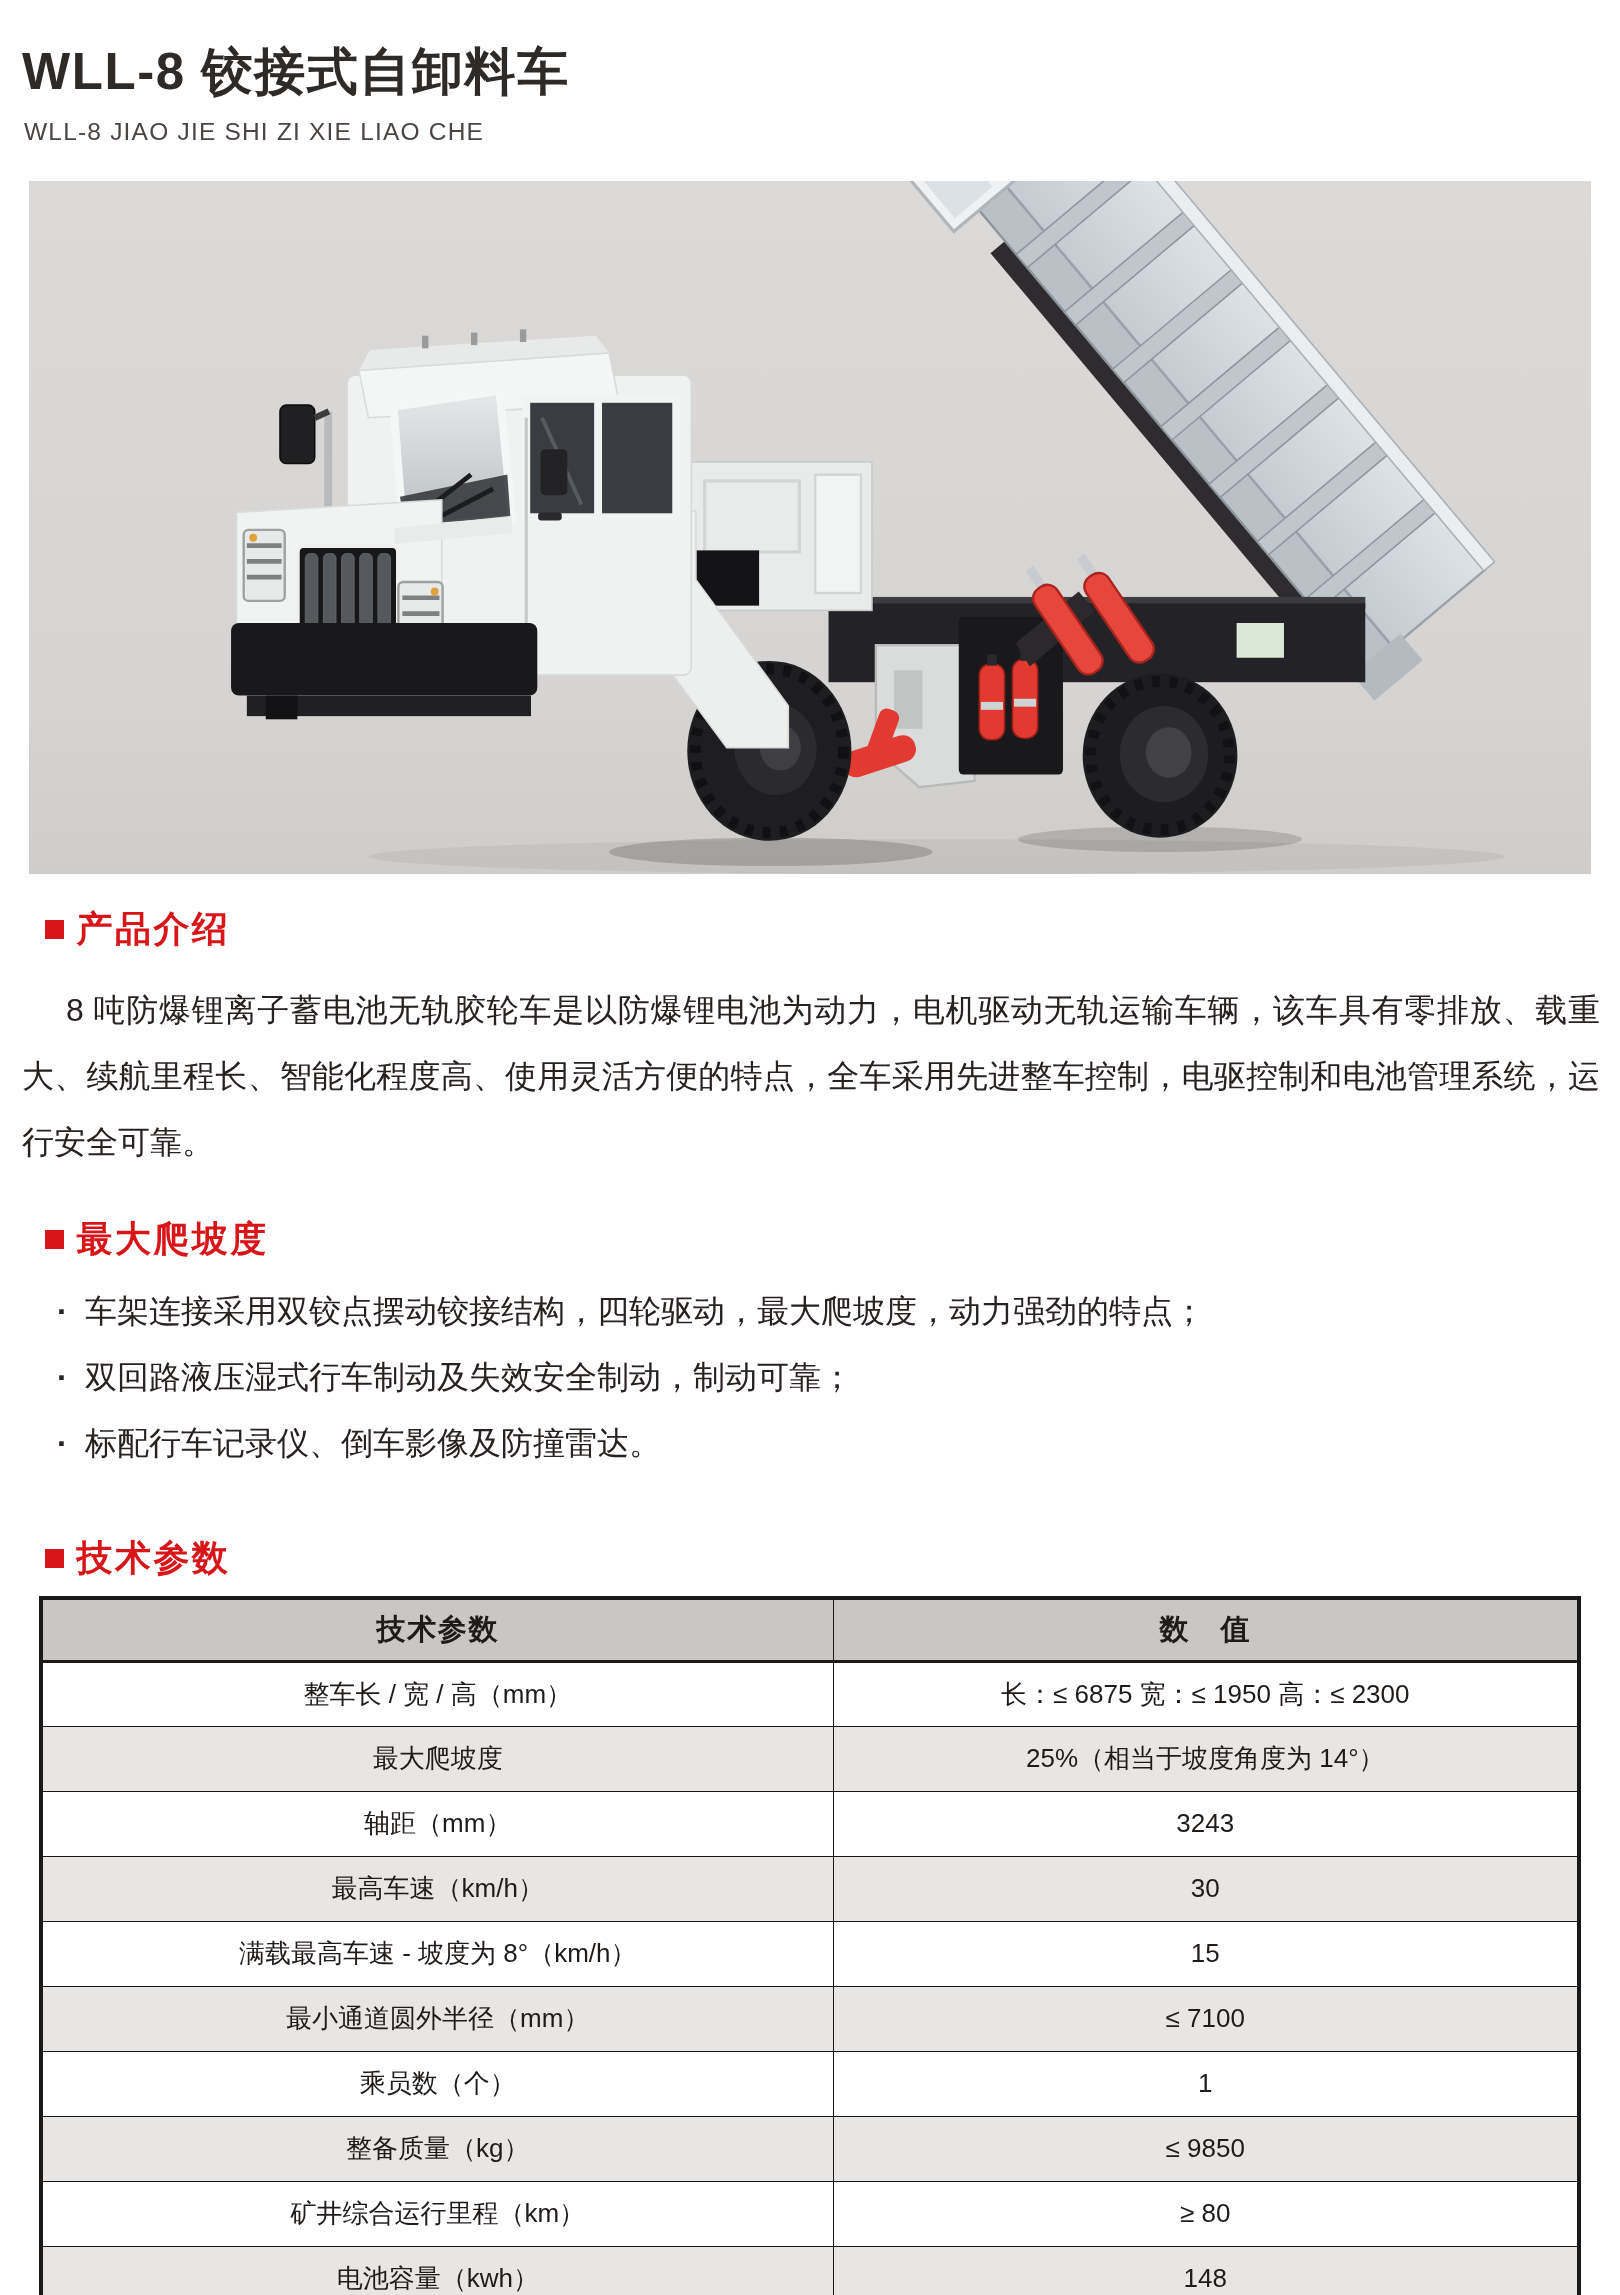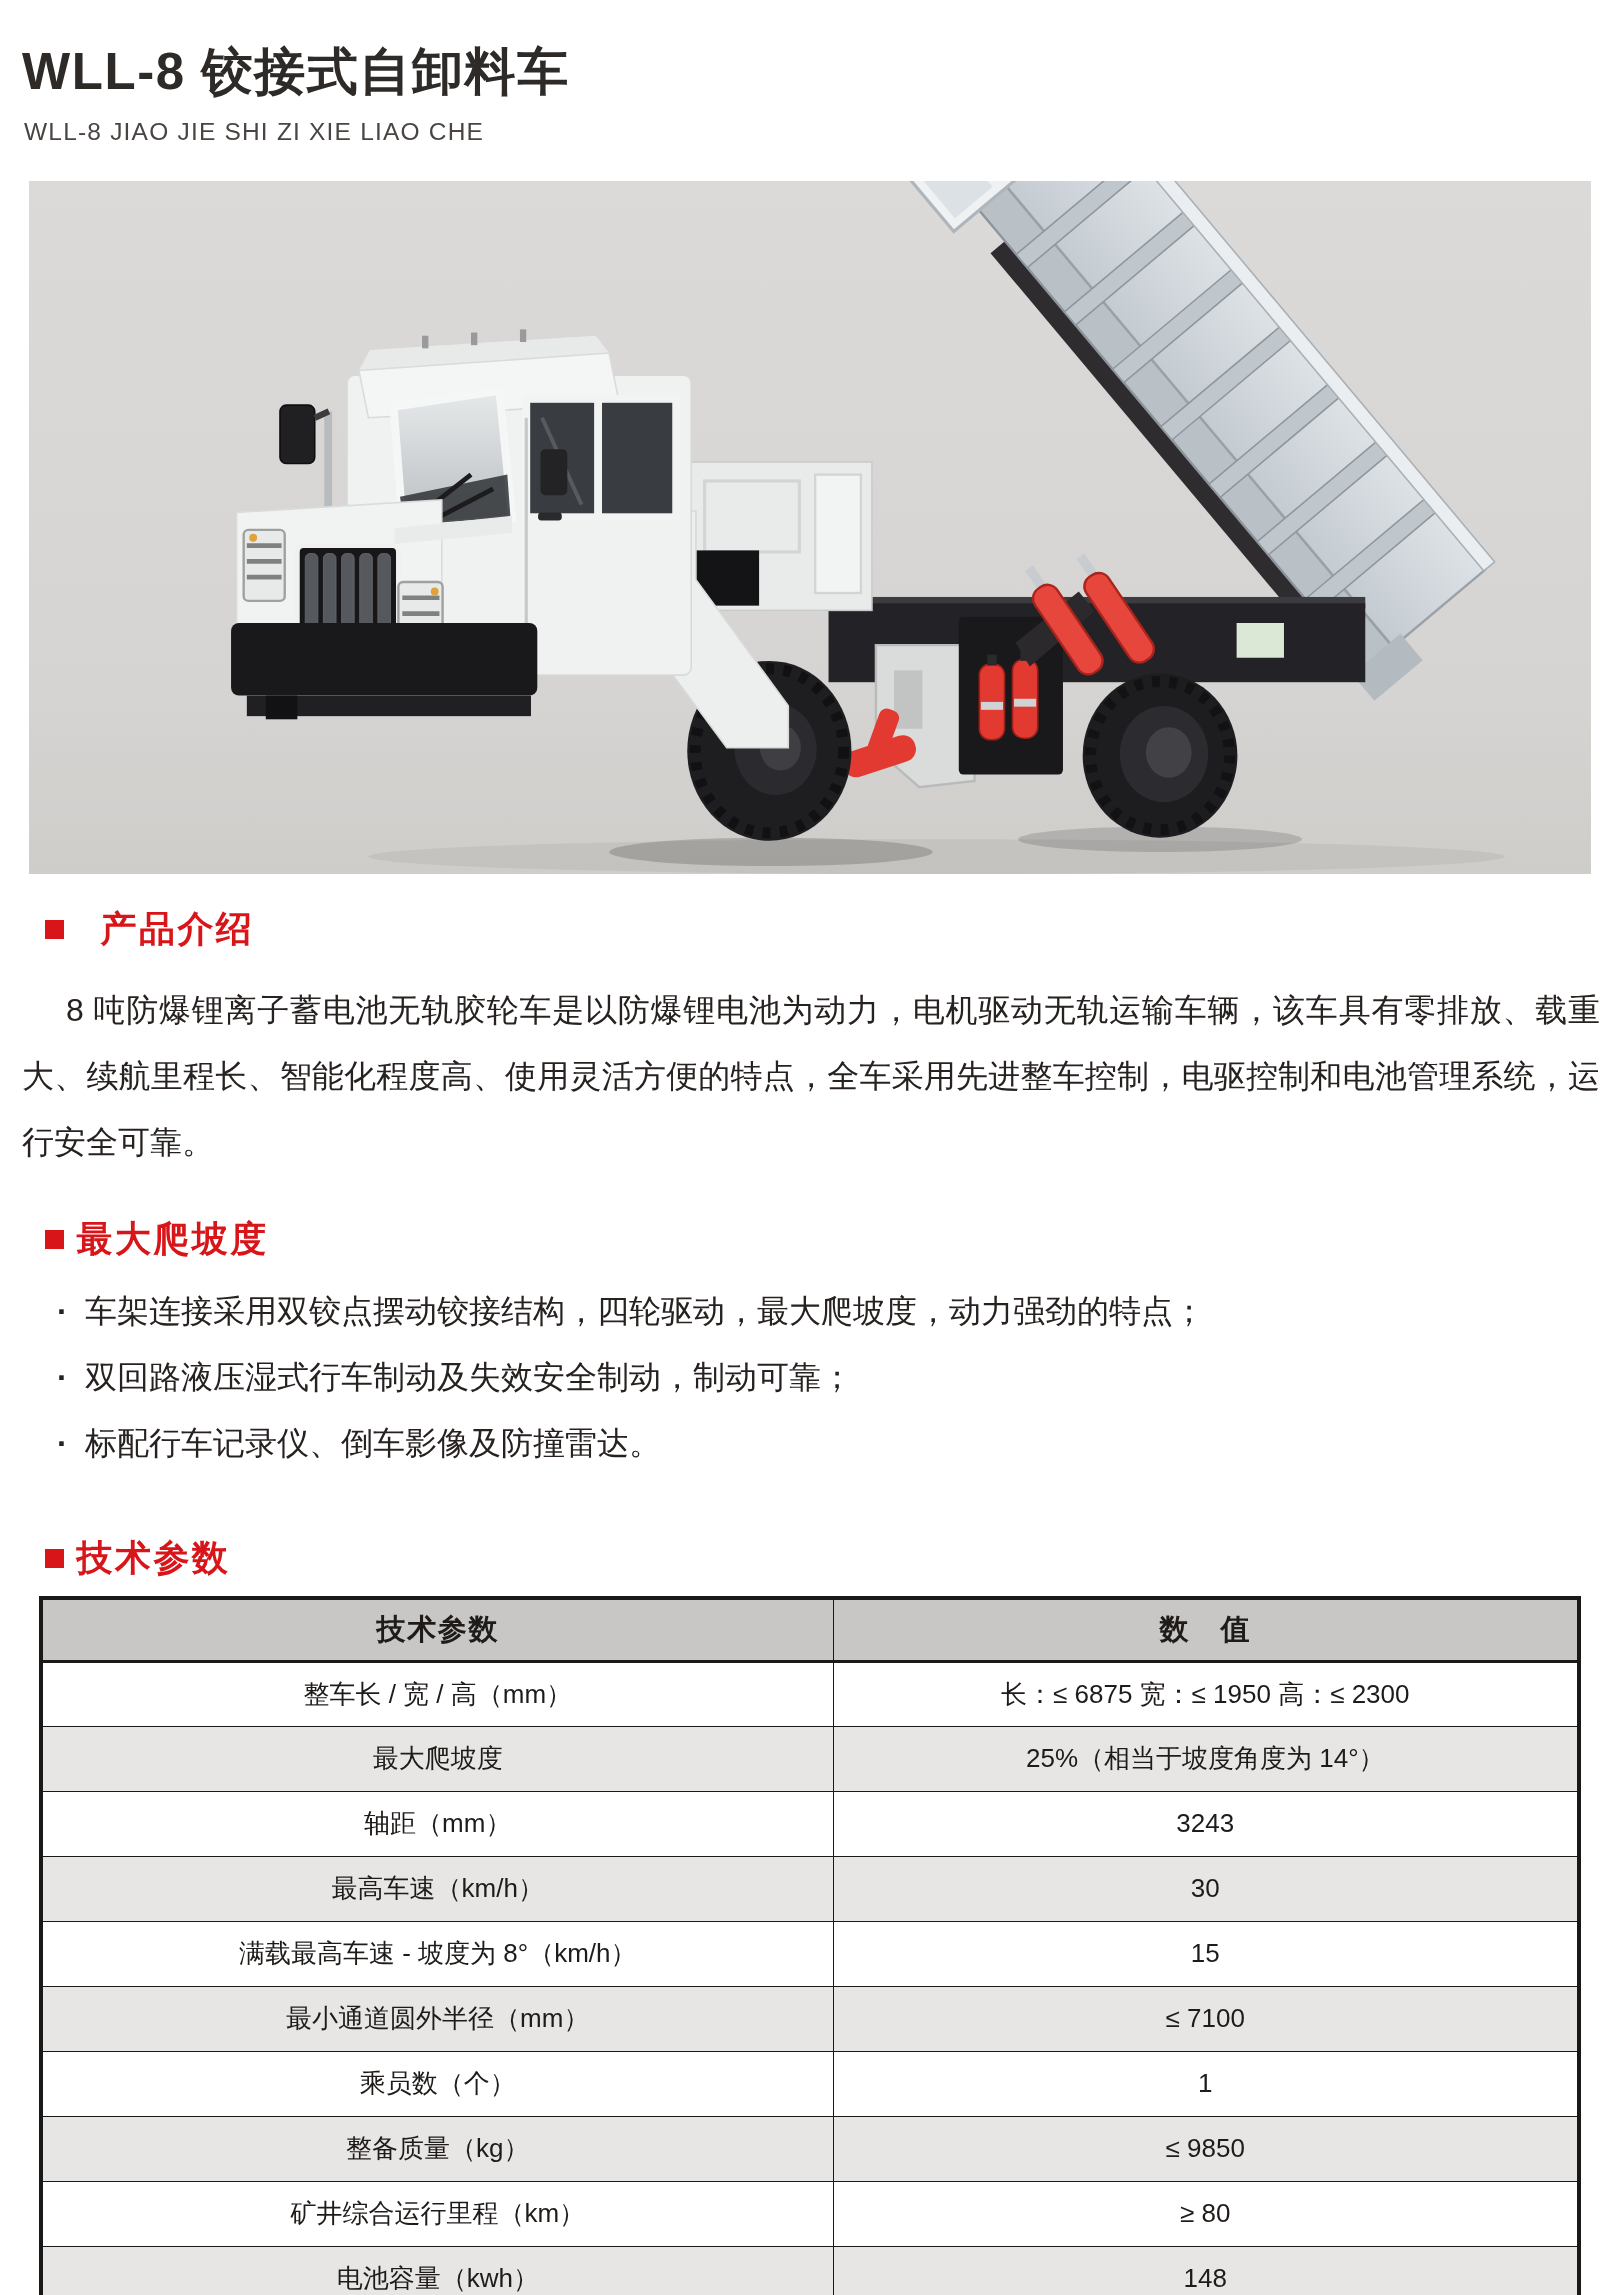--- a/index.html
+++ b/index.html
@@ -22,21 +22,21 @@
 
   .hero{position:absolute;left:29px;top:181px;width:1562px;height:693px;
         background:var(--photo_bg);}
   .hero svg{display:block;width:100%;height:100%;}
 
   .sec-head{position:absolute;display:flex;align-items:center;}
   .sec-head .sq{width:19px;height:19px;background:var(--accent_red);
                 display:inline-block;margin-right:12.6px;flex:0 0 auto;}
   .sec-head h2{font-size:36px;font-weight:700;color:var(--accent_red);
                letter-spacing:2.4px;white-space:nowrap;}
-  #head-intro{left:45px;top:905px;gap:24px;}
+  #head-intro{left:45px;top:905px;}
   #head-features{left:45px;top:1215px;}
   #head-specs{left:45px;top:1534px;}
 
   .intro-p{position:absolute;left:22px;top:977px;width:1578px;
            font-size:32px;line-height:66px;text-align:justify;
            text-indent:44px;color:var(--text_main);}
 
   .features{position:absolute;left:57px;top:1278px;list-style:none;}
   .features li{display:flex;font-size:32px;line-height:66px;color:var(--text_main);}
   .features .dot{width:28px;flex:0 0 auto;font-weight:700;}

